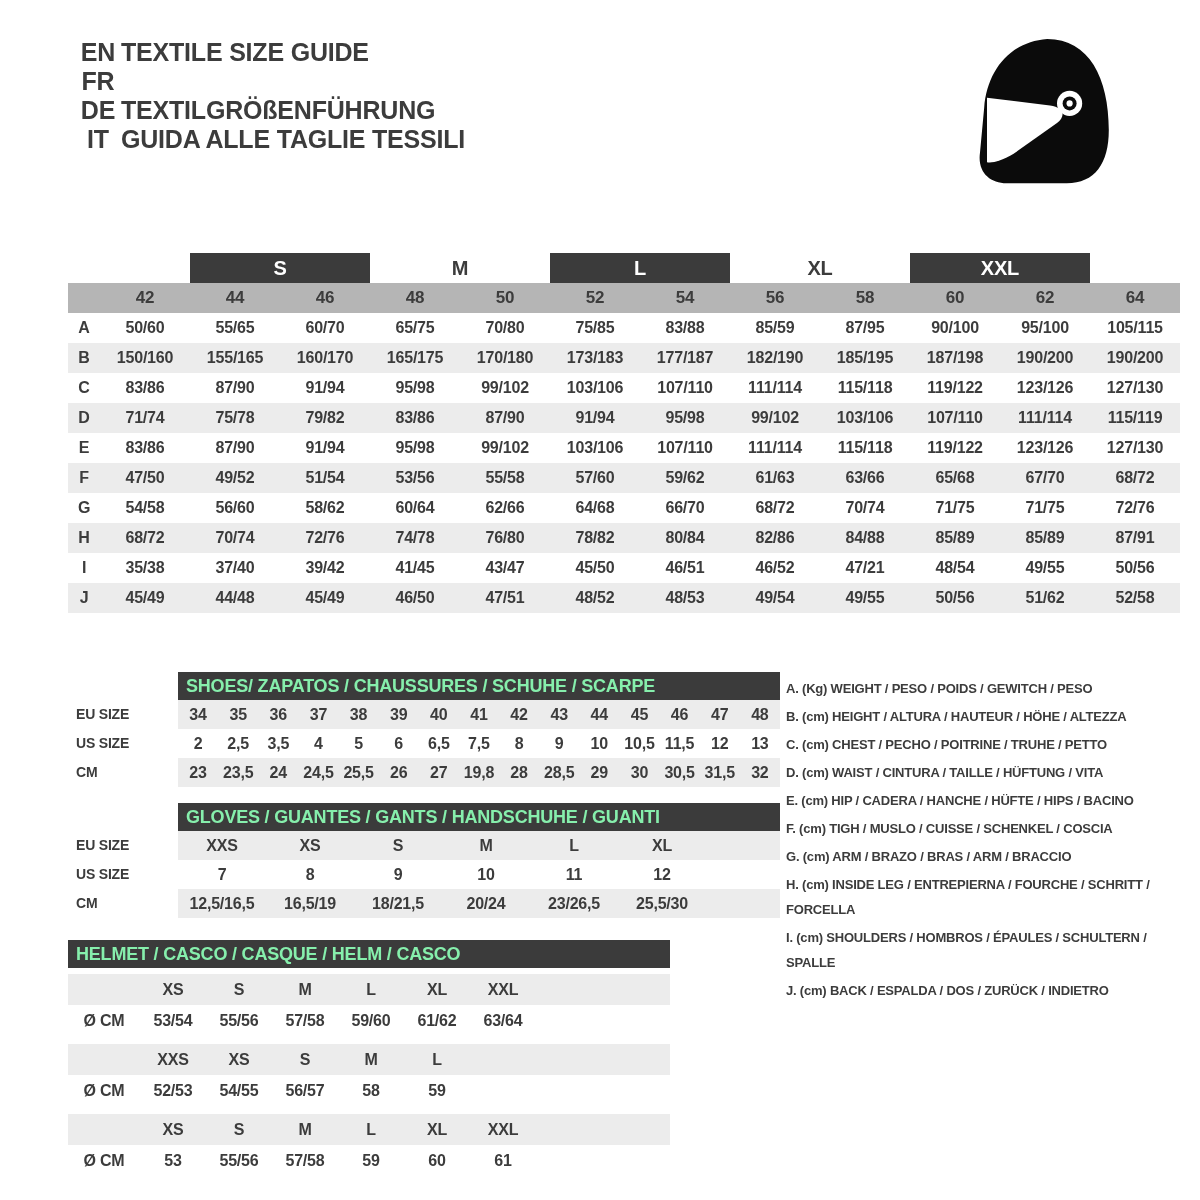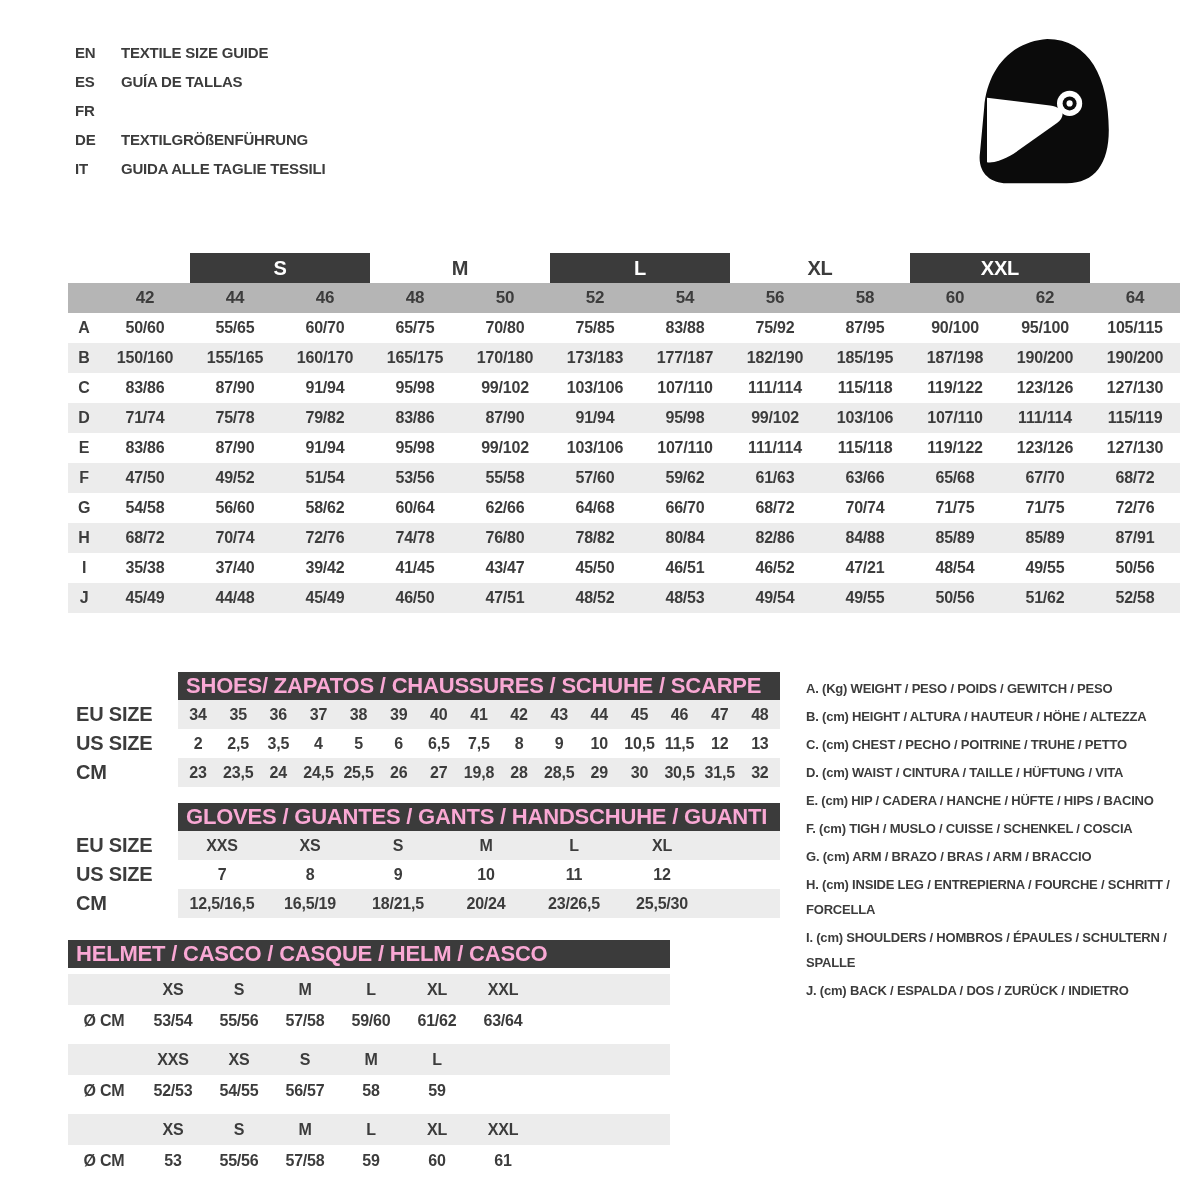--- a/index.html
+++ b/index.html
@@ -2,78 +2,74 @@
 <html><head>
 <meta charset="utf-8">
 <title>Size Guide</title>
 <style>
   html,body{margin:0;padding:0;background:#fff;}
   .page{position:relative;width:1200px;height:1200px;background:#fff;overflow:hidden;
         font-family:"Liberation Sans","DejaVu Sans",sans-serif;color:#3c3c3c;letter-spacing:-0.2px;}
 
   
   .langs{position:absolute;left:75px;top:38px;}
-  .lang-row{display:flex;height:29px;line-height:29px;font-size:15px;font-weight:bold;}
+  .lang-row{display:flex;height:29px;line-height:29px;font-size:25px;font-weight:bold;text-align:center;}
   .lang-code{width:46px;}
   .helmet-icon{position:absolute;left:966px;top:28px;}
 
   
   .apparel{position:absolute;left:68px;top:253px;width:1112px;}
   table{border-collapse:collapse;table-layout:fixed;}
   td{padding:0;text-align:center;vertical-align:middle;overflow:hidden;white-space:nowrap;}
   .main-table{width:100%;}
   .main-table col.c-lbl{width:32px;}
   .groups-row td{height:30px;font-size:20px;font-weight:bold;}
   .grp.boxed{background:#3b3b3b;color:#fff;}
   .band-row td{height:30px;background:#b5b5b5;font-size:17px;font-weight:bold;}
   .data-row td{height:30px;font-size:16px;font-weight:bold;}
   .data-row.stripe td{background:#ececec;}
 
   
   .bottom{position:absolute;left:68px;top:672px;width:1112px;display:flex;}
   .tables-col{width:712px;}
   .block{display:flex;}
   .side{width:110px;position:relative;flex:none;}
-  .side .slbl{position:absolute;left:8px;font-size:20px;font-weight:bold;height:29px;line-height:29px;white-space:nowrap;}
+  .side .slbl{position:absolute;left:8px;font-size:14px;font-weight:bold;height:29px;line-height:29px;white-space:nowrap;}
   .slbl.r1{top:28px}.slbl.r2{top:57px}.slbl.r3{top:86px}
   .slbl.fia{top:65px;height:31px;line-height:31px;}
   .slbl.cmr{top:135px;height:31px;line-height:31px;}
   .slbl.ece{top:205px;height:31px;line-height:31px;}
   .block-right{width:602px;flex:none;}
-  .bar{height:28px;line-height:28px;background:#3b3b3b;color:#f9a8d4;font-size:22px;
+  .bar{height:28px;line-height:28px;background:#3b3b3b;color:#86efac;font-size:18px;
        font-weight:bold;padding-left:8px;text-align:left;white-space:nowrap;overflow:hidden;}
   .sgtable{width:100%;}
   .sgtable td{height:29px;font-size:16px;font-weight:bold;}
   .sgtable tr.gray td{background:#ececec;}
   .gtable col.c-g{width:88px;}
   .htable td{height:31px;}
   .htable col.c-ocm{width:72px;}
   .htable col.c-h{width:66px;}
   .shoes-block{margin-bottom:16px;}
   .gloves-block{margin-bottom:22px;}
   .helmet-sub{margin-top:6px;}
   .htable{margin-bottom:8px;}
 
   
-  .legend{margin-left:26px;width:372px;padding-top:4px;}
+  .legend{margin-left:6px;width:372px;padding-top:4px;}
   .legend-item{font-size:13px;font-weight:bold;line-height:25px;margin-bottom:3px;}
 </style>
 </head>
 <body>
 
 <div class="page">
 
   <div class="langs">
       <div class="lang-row">
         <span class="lang-code">EN</span>
         <span class="lang-label">TEXTILE SIZE GUIDE</span>
-      </div>
-      <div class="lang-row">
-        <span class="lang-code">ES</span>
-        <span class="lang-label">GUÍA DE TALLAS</span>
       </div>
       <div class="lang-row">
         <span class="lang-code">FR</span>
       </div>
       <div class="lang-row">
         <span class="lang-code">DE</span>
         <span class="lang-label">TEXTILGRÖßENFÜHRUNG</span>
       </div>
       <div class="lang-row">
         <span class="lang-code">IT</span>
@@ -136,21 +132,21 @@
           </tr>
           <tr class="data-row">
             <td class="rowlbl">A</td>
             <td>50/60</td>
             <td>55/65</td>
             <td>60/70</td>
             <td>65/75</td>
             <td>70/80</td>
             <td>75/85</td>
             <td>83/88</td>
-            <td>75/92</td>
+            <td>85/59</td>
             <td>87/95</td>
             <td>90/100</td>
             <td>95/100</td>
             <td>105/115</td>
           </tr>
           <tr class="data-row stripe">
             <td class="rowlbl">B</td>
             <td>150/160</td>
             <td>155/165</td>
             <td>160/170</td>

